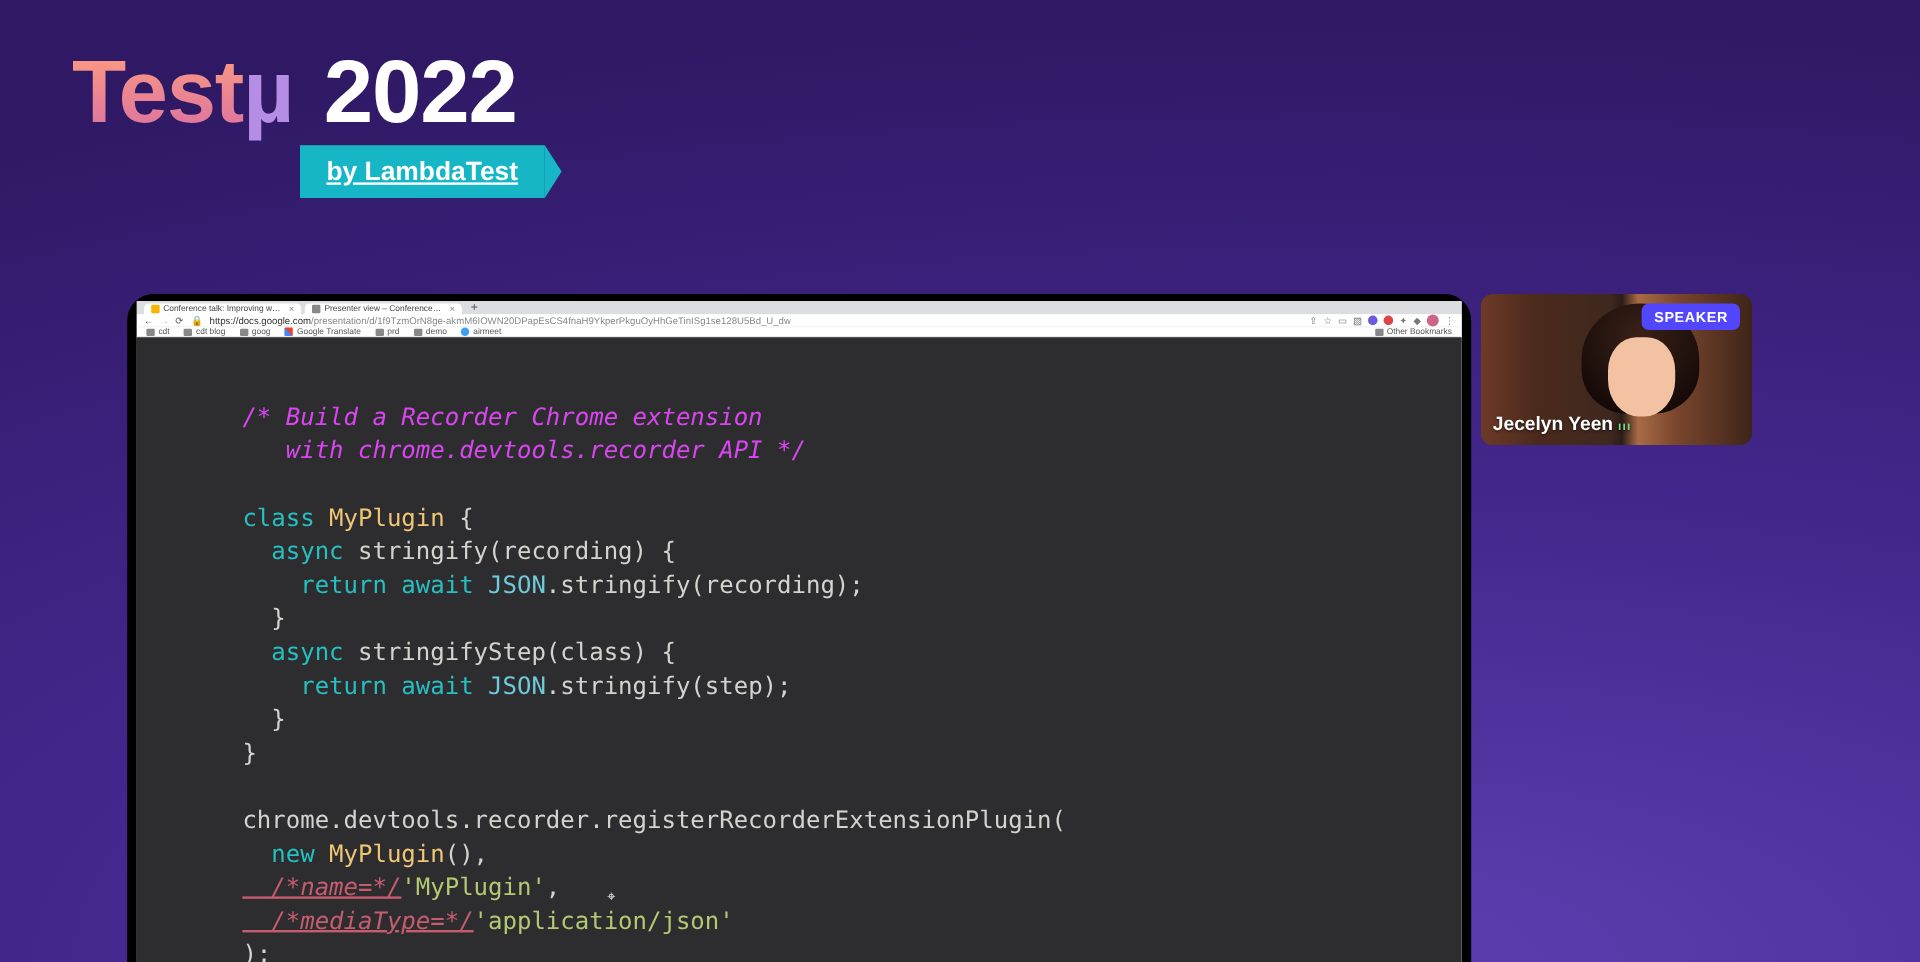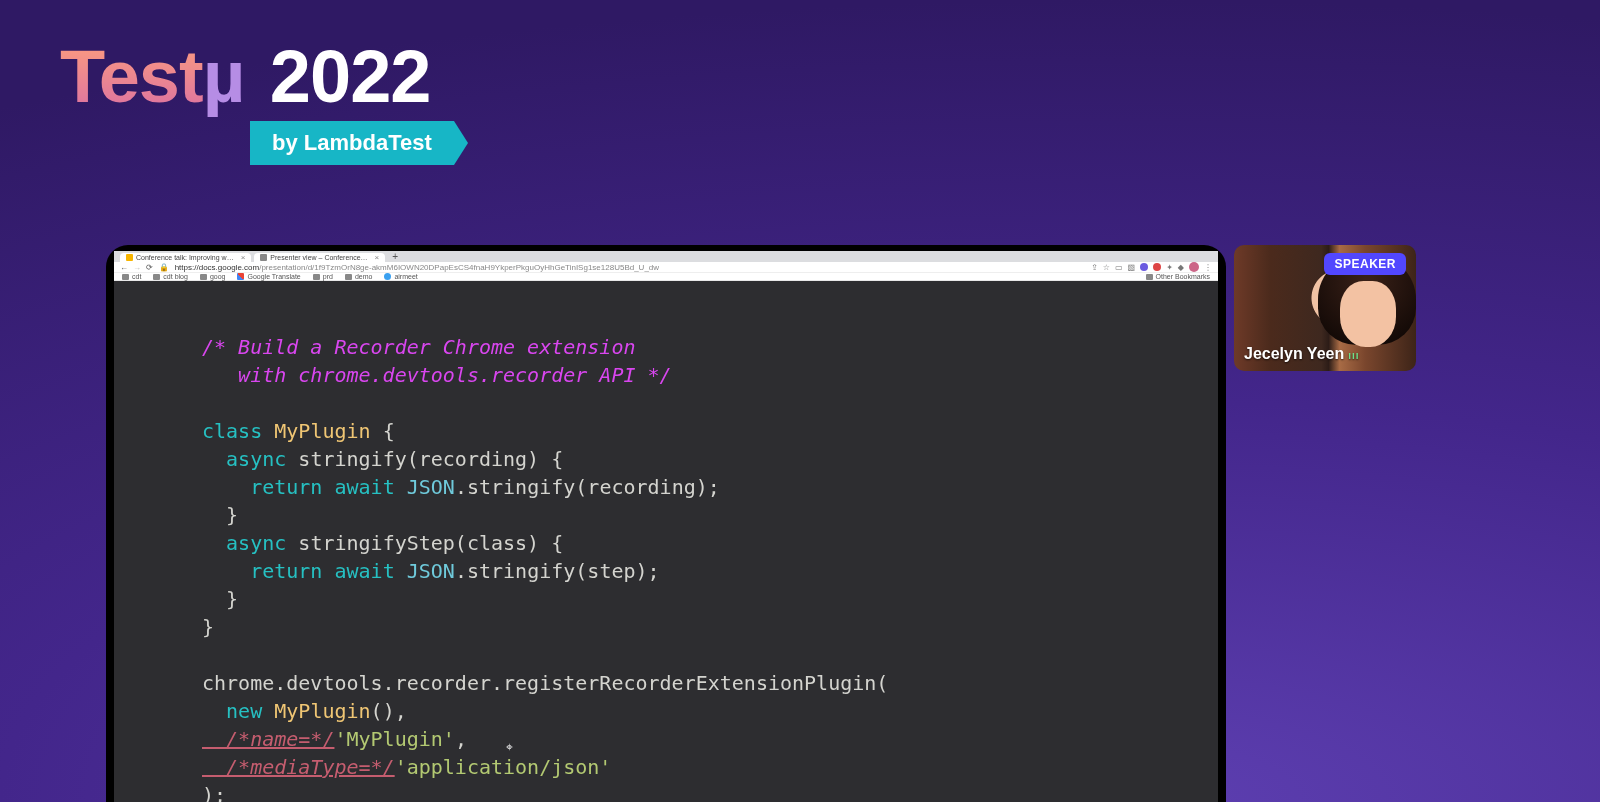--- a/index.html
+++ b/index.html
@@ -9,21 +9,21 @@
     position: relative;
   }
 
   
   .logo { position: absolute; left: 60px; top: 34px; }
   .logo-main { font-size: 74px; font-weight: 800; letter-spacing: -1px; }
   .logo-test { background: linear-gradient(180deg, #ff9f7c 0%, #d96fa4 100%); -webkit-background-clip: text; background-clip: text; color: transparent; }
   .logo-mu { color: #b68de5; }
   .logo-year { color: #ffffff; margin-left: 6px; }
   .logo-by-wrap { position: relative; display: inline-block; margin-left: 190px; margin-top: 2px; }
-  .logo-by { background: #17b6c6; color: #fff; font-size: 22px; font-weight: 700; padding: 9px 22px; display: inline-block; position: relative; }
+  .logo-by { background: #17b6c6; color: #fff; font-size: 22px; font-weight: 700; padding: 9px 22px; display: inline-block; position: relative; text-decoration: underline; }
   .logo-by::after {
     content: ""; position: absolute; right: -14px; top: 0; width: 0; height: 0;
     border-top: 22px solid transparent; border-bottom: 22px solid transparent; border-left: 14px solid #17b6c6;
   }
   .logo-by::before {
     content: ""; position: absolute; right: -8px; top: 50%; transform: translateY(-50%);
     width: 0; height: 0; border-top: 7px solid transparent; border-bottom: 7px solid transparent; border-right: 8px solid #3a2078;
   }
 
   
@@ -74,21 +74,21 @@
   .c-punct    { color: #d4d4cf; }
 
   
   .presenting {
     position: absolute; left: 580px; top: 248px; background: #5247ff; color: #fff;
     font-size: 16px; font-weight: 600; padding: 8px 18px; border-radius: 8px; border: 2px solid #fff;
   }
 
   
   .speaker-box {
-    position: absolute; left: 1234px; top: 245px; width: 182px; height: 126px;
+    position: absolute; left: 1234px; top: 245px; width: 226px; height: 126px;
     border-radius: 10px; overflow: hidden;
     background:
       radial-gradient(circle 46px at 58% 42%, #f0c2a4 0%, #f0c2a4 60%, transparent 62%),
       linear-gradient(90deg, #6e3a28 0%, #4b2a1c 20%, #3e281f 48%, #2c1c17 52%, #a86b45 58%, #7a462d 72%, #3d2418 100%);
     display: flex; flex-direction: column; justify-content: flex-end;
   }
   .speaker-hair { position:absolute; left: 84px; top: 8px; width: 98px; height: 92px; border-radius: 50% 50% 40% 40%; background: radial-gradient(circle at 50% 30%, #3a2118 0%, #140a07 80%); }
   .speaker-face { position:absolute; left: 106px; top: 36px; width: 56px; height: 66px; border-radius: 42% 42% 46% 46%; background: #f3c2a3; }
   .speaker-badge {
     position: absolute; right: 10px; top: 8px; background: #5247ff; color: #fff;

